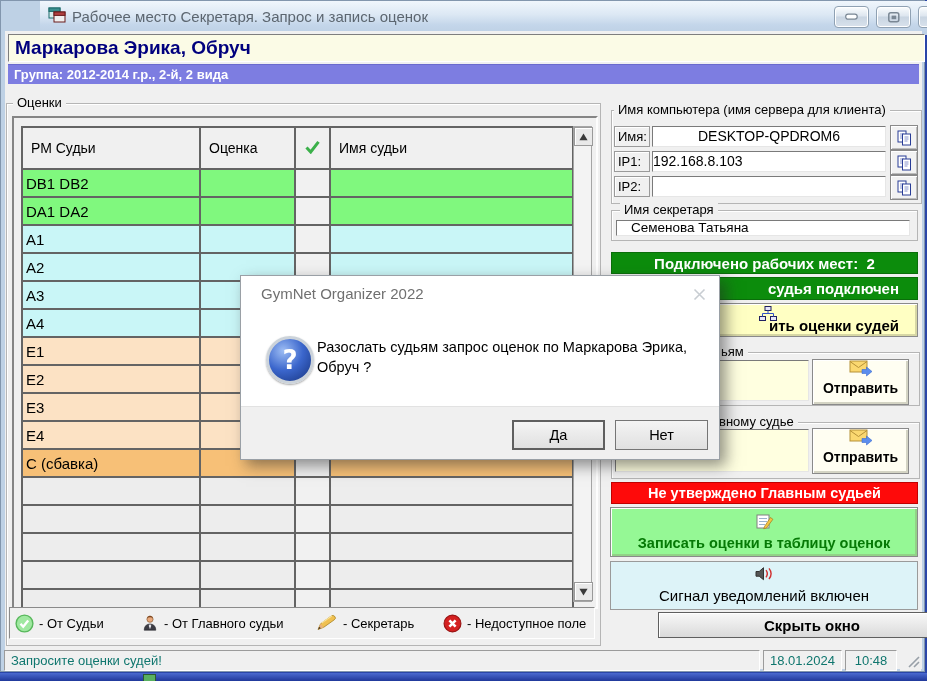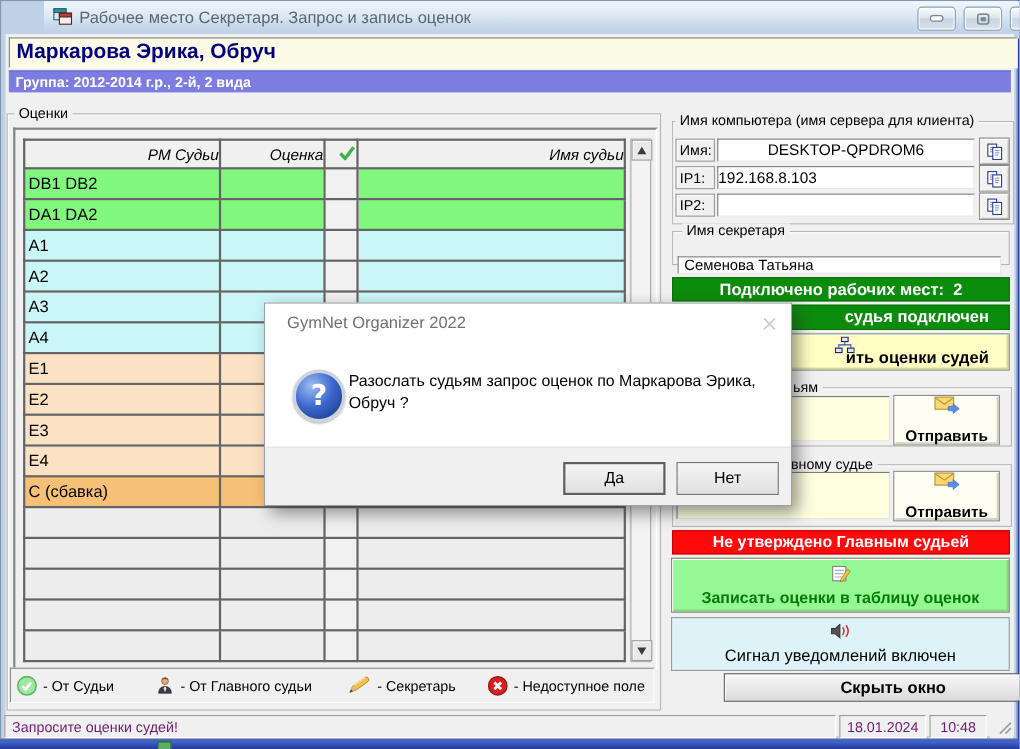--- a/index.html
+++ b/index.html
@@ -22,21 +22,21 @@
     font-size:19px;font-weight:bold;color:#00007e;line-height:26px;padding-left:6px;box-sizing:content-box;}
   .groupbar{position:absolute;left:8px;top:64px;width:911px;height:20px;background:#7d7de1;
     border-top:1px solid #6a6ace;font-size:13px;font-weight:bold;color:#ffffff;line-height:20px;padding-left:6px;box-sizing:border-box;}
   
   .groupbox{position:absolute;border:1px solid #b5b5b5;box-shadow:inset 1px 1px 0 #ffffff;}
   .gb-label{position:absolute;top:-8px;background:#f0f0f0;padding:0 4px;font-size:13px;color:#000;white-space:nowrap;line-height:14px;}
   
   .inset-panel{position:absolute;border:2px solid;border-color:#858585 #fdfdfd #fdfdfd #858585;background:#f0f0f0;}
   table.scores{position:absolute;left:21px;top:126px;border-collapse:collapse;}
   table.scores td{border:2px solid #646464;font-size:15px;color:#000;padding:0 0 0 3px;overflow:hidden;}
-  table.scores tr.hdr td{height:24px;background:#f0f0f0;font-size:14px;text-align:right;padding:0;font-style:italic;}
+  table.scores tr.hdr td{height:24px;background:#f0f0f0;font-size:14px;text-align:left;padding:8px;}
   table.scores tr td{height:26px;}
   td.c-check{background:#f1f1f1 !important;}
   tr.row-green td{background:#80f87e;}
   tr.row-cyan td{background:#c9f6f7;}
   tr.row-peach td{background:#fce2c4;}
   tr.row-orange td{background:#f7c077;}
   tr.row-empty td{background:#ededed;}
   .vscroll{position:absolute;left:573px;top:126px;width:19px;height:476px;background:#f3f3f3;border:1px solid #a5a5a5;box-sizing:border-box;}
   .scroll-arrow{position:absolute;left:0;width:17px;height:17px;background:#e9e9e9;border:1px solid #9a9a9a;
     box-shadow:inset 1px 1px 0 #ffffff;display:flex;align-items:center;justify-content:center;}
@@ -56,24 +56,24 @@
   .copy-btn{position:absolute;width:26px;height:23px;background:#f2f2f2;border:1px solid #8a8a8a;
     box-shadow:inset 1px 1px 0 #ffffff,inset -1px -1px 0 #bdbdbd;display:flex;align-items:center;justify-content:center;}
   .hbar{position:absolute;left:611px;width:307px;box-sizing:border-box;color:#fff;font-weight:bold;
     display:flex;align-items:center;justify-content:center;}
   .bar-green{background:#0c8c0c;border:1px solid #0a6e0a;}
   .bar-red{background:#fe0a0a;border:1px solid #c00000;}
   .big-btn{position:absolute;left:611px;width:307px;box-sizing:border-box;border:1px solid #8a8a8a;
     box-shadow:inset 1px 1px 0 #ffffff,inset -2px -2px 0 rgba(140,140,110,.35);}
   .send-btn{position:absolute;width:95px;height:44px;background:#fffef2;border:1px solid #8a8a8a;
     box-shadow:inset 1px 1px 0 #ffffff,inset -2px -2px 0 #d4d4c4;display:flex;flex-direction:column;
-    align-items:center;justify-content:space-between;font-size:14px;font-weight:bold;color:#000;}
+    align-items:center;justify-content:flex-start;font-size:14px;font-weight:bold;color:#000;}
   
   .sb-panel{position:absolute;top:650px;height:21px;background:#f0f0f0;border:1px solid;
-    border-color:#9b9b9b #ffffff #ffffff #9b9b9b;box-sizing:border-box;font-size:13px;color:#701a75;
+    border-color:#9b9b9b #ffffff #ffffff #9b9b9b;box-sizing:border-box;font-size:13px;color:#0f766e;
     display:flex;align-items:center;}
   .taskbar{position:absolute;left:0;top:673px;width:927px;height:8px;
     background:linear-gradient(180deg,#4a6ad0,#20389a);}
   
   .dialog{position:absolute;left:240px;top:275px;width:478px;height:183px;background:#ffffff;
     border:1px solid #9aa0a6;box-shadow:6px 6px 14px rgba(40,40,40,.5);z-index:20;}
   .dlg-title{position:absolute;left:20px;top:9px;font-size:15px;color:#707070;}
   .dlg-close{position:absolute;right:12px;top:10px;width:16px;height:16px;display:flex;align-items:center;justify-content:center;}
   .q-icon{position:absolute;left:25px;top:60px;width:42px;height:42px;border-radius:50%;
     background:radial-gradient(circle at 34% 28%,#9dbdf4 0%,#3b66cc 48%,#16337e 100%);
@@ -339,21 +339,21 @@
               <rect x="5.5" y="4" width="8" height="11" fill="#ffffff" stroke="#283c96"></rect>
               <path d="M7.5 7 h4 M7.5 9 h4 M7.5 11 h3" stroke="#6a7ac0" stroke-width="0.8"></path>
             </svg>
           </span>
         </div>
       </div>
   </div>
 
   <div class="groupbox" style="left:611px;top:210px;width:305px;height:29px;">
     <span class="gb-label" style="left:8px">Имя секретаря</span>
-    <div class="edit" style="left:4px;top:22px;width:294px;height:16px;font-size:13.5px;line-height:14px;padding-left:5px;">Семенова Татьяна</div>
+    <div class="edit" style="left:4px;top:9px;width:294px;height:16px;font-size:13.5px;line-height:14px;padding-left:14px;">Семенова Татьяна</div>
   </div>
 
   <div class="hbar bar-green" style="top:252px;height:22px;font-size:15px;">Подключено рабочих мест:&nbsp; 2</div>
 
   <div class="hbar bar-green" style="top:277px;height:23px;font-size:15px;justify-content:flex-end;padding-right:18px;">судья подключен</div>
 
   <div class="big-btn" style="top:303px;height:34px;background:#ffffc3;">
     <span style="position:absolute;left:147px;top:2px;">
       <svg width="18" height="16">
           <rect x="6" y="0.5" width="6" height="4" fill="#e6e6fa" stroke="#202060"></rect>

